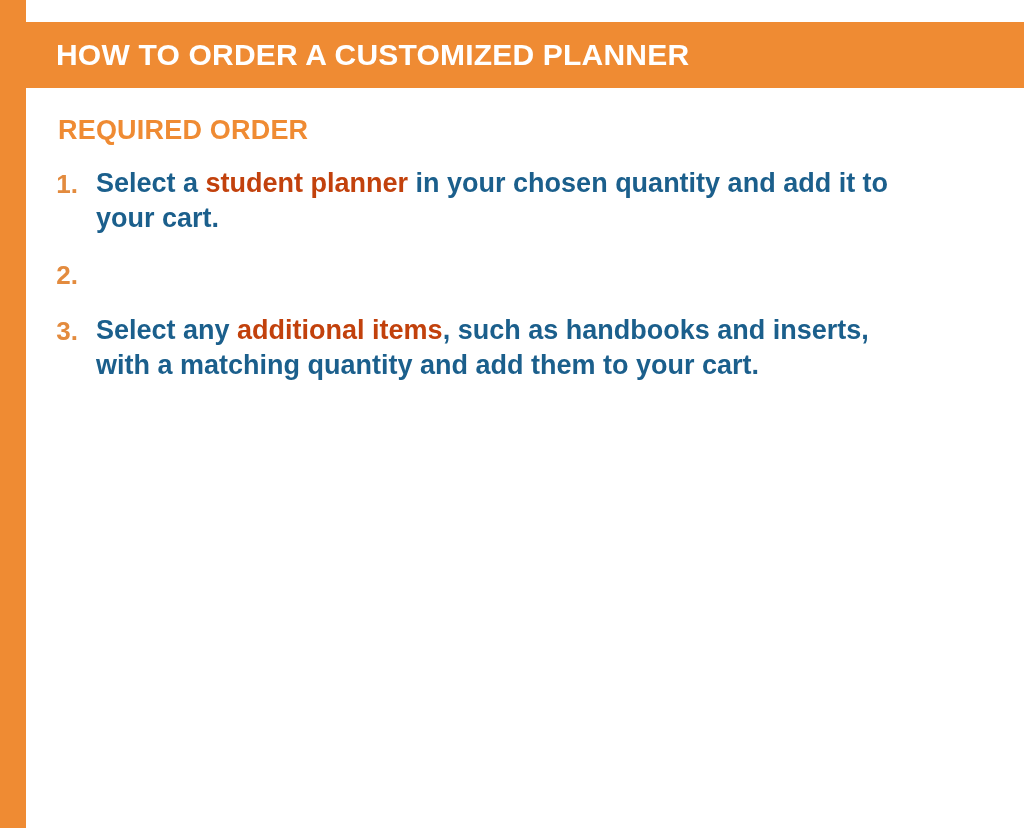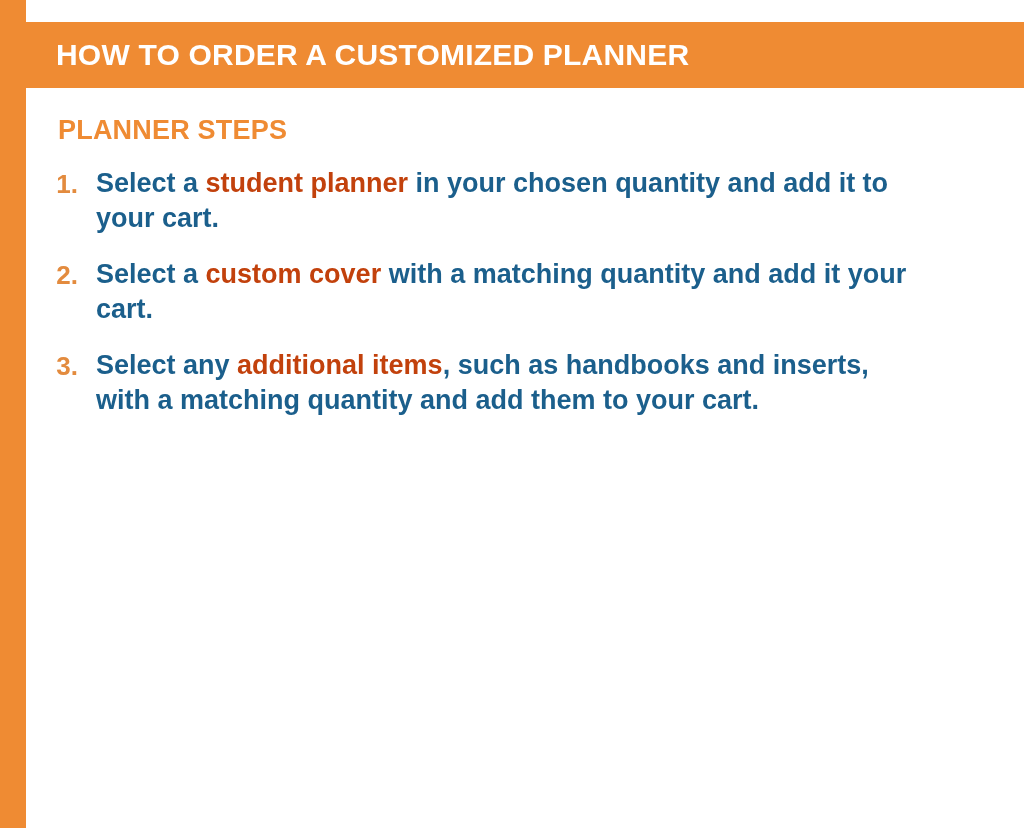--- a/index.html
+++ b/index.html
@@ -96,36 +96,33 @@
 <div class="page">
 
   <div class="left-bar"></div>
 
   <div class="header-band">
     <div class="header-title">HOW TO ORDER A CUSTOMIZED PLANNER</div>
   </div>
 
   <div class="content">
 
-    <div class="section-title">PLANNER STEPS</div>
+    <div class="section-title">REQUIRED ORDER</div>
 
     <ol class="steps">
 
       <li class="step">
         <span class="step-num">1.</span>
         <span class="step-text">
           <span>Select a </span><span class="hl">student planner</span><span> in your chosen quantity and add it to your cart.</span>
         </span>
       </li>
 
       <li class="step">
         <span class="step-num">2.</span>
-        <span class="step-text">
-          <span>Select a </span><span class="hl">custom cover</span><span> with a matching quantity and add it your cart.</span>
-        </span>
       </li>
 
       <li class="step">
         <span class="step-num">3.</span>
         <span class="step-text">
           <span>Select any </span><span class="hl">additional items</span><span>, such as handbooks and inserts, with a matching quantity and add them to your cart.</span>
         </span>
       </li>
 
     </ol>

